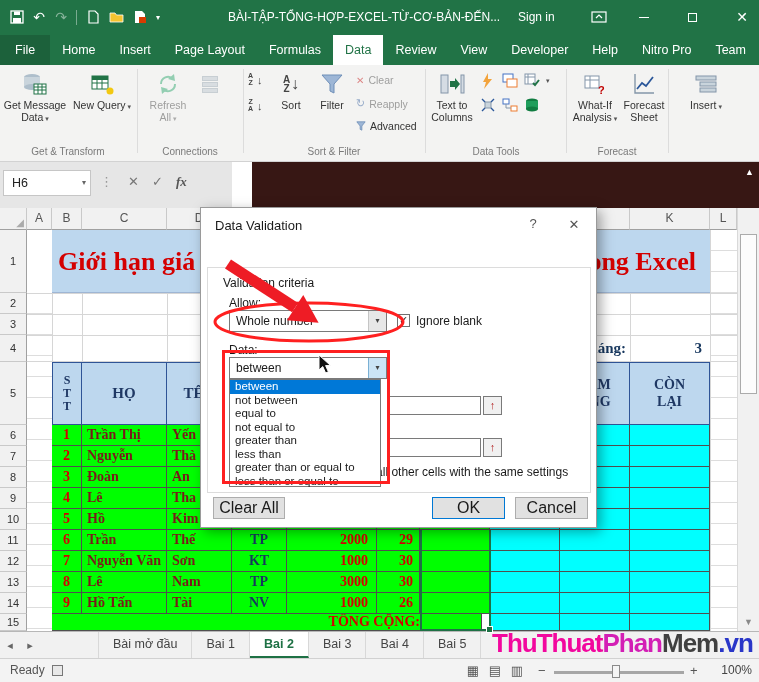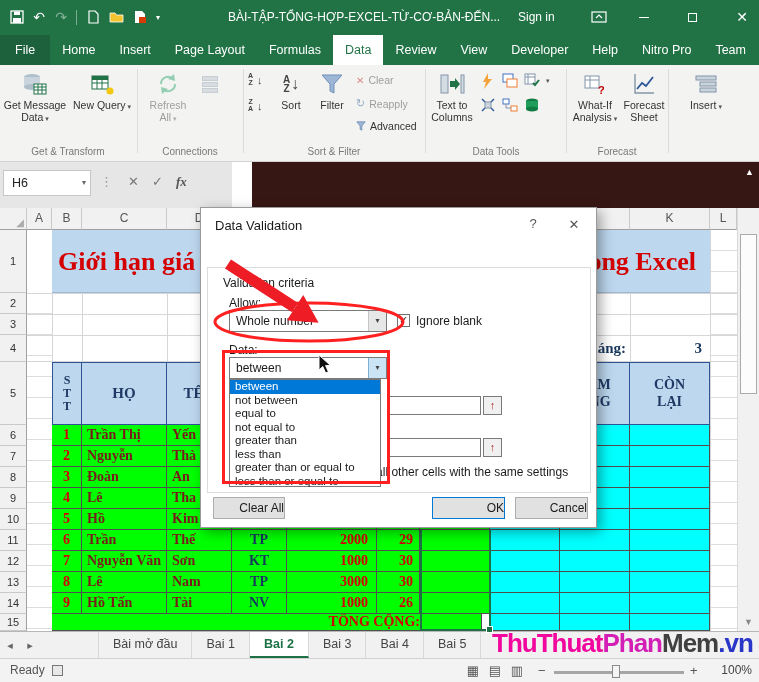--- a/index.html
+++ b/index.html
@@ -115,21 +115,21 @@
 .combo .arrow.focus{background:#CBE4F5;border-left:1px solid #7AB0D4}
 .cbx{width:13px;height:13px;border:1px solid #707070;background:#fff;display:inline-block;font-size:11px;line-height:11px;text-align:center;color:#1a1a1a;vertical-align:middle}
 .cbxlbl{font-size:12px;vertical-align:middle;margin-left:6px}
 .ddlist{position:absolute;left:28px;top:171px;width:152px;height:108px;background:#fff;border:1px solid #7a7a7a;z-index:3;font-size:11.5px}
 .ddi{height:13.5px;line-height:13.5px;padding:0 5px;white-space:nowrap;overflow:hidden}
 .ddi.sel{background:#0078D7;color:#fff}
 .redbox{position:absolute;left:21px;top:142px;width:168px;height:134px;border:3px solid #FF2020;z-index:4;pointer-events:none}
 .mini{position:absolute;height:19px;background:#fff;border:1px solid #7a7a7a;z-index:1}
 .collapse{position:absolute;width:19px;height:19px;border:1px solid #7a7a7a;background:#F0F0F0;text-align:center;font-size:11px;line-height:17px;color:#B22222;z-index:1}
 .applyrow{position:absolute;left:28px;top:257px;width:356px;font-size:11.5px;z-index:1;white-space:nowrap}
-.dbtn{position:absolute;top:289px;height:22px;background:#E1E1E1;border:1px solid #ADADAD;font-size:12px;text-align:right;line-height:20px}
+.dbtn{position:absolute;top:289px;height:22px;background:#E1E1E1;border:1px solid #ADADAD;font-size:16px;text-align:center;line-height:20px}
 .dbtn.default{border:1px solid #0078D4}
 .ellipse-annot{position:absolute;left:10px;top:92px;z-index:5;pointer-events:none}
 
 
 .arrow-annot{position:absolute;left:212px;top:256px;z-index:60;pointer-events:none}
 .cursor{position:absolute;left:318px;top:354px;z-index:70;pointer-events:none}
 </style>
 </head>
 <body>
 

